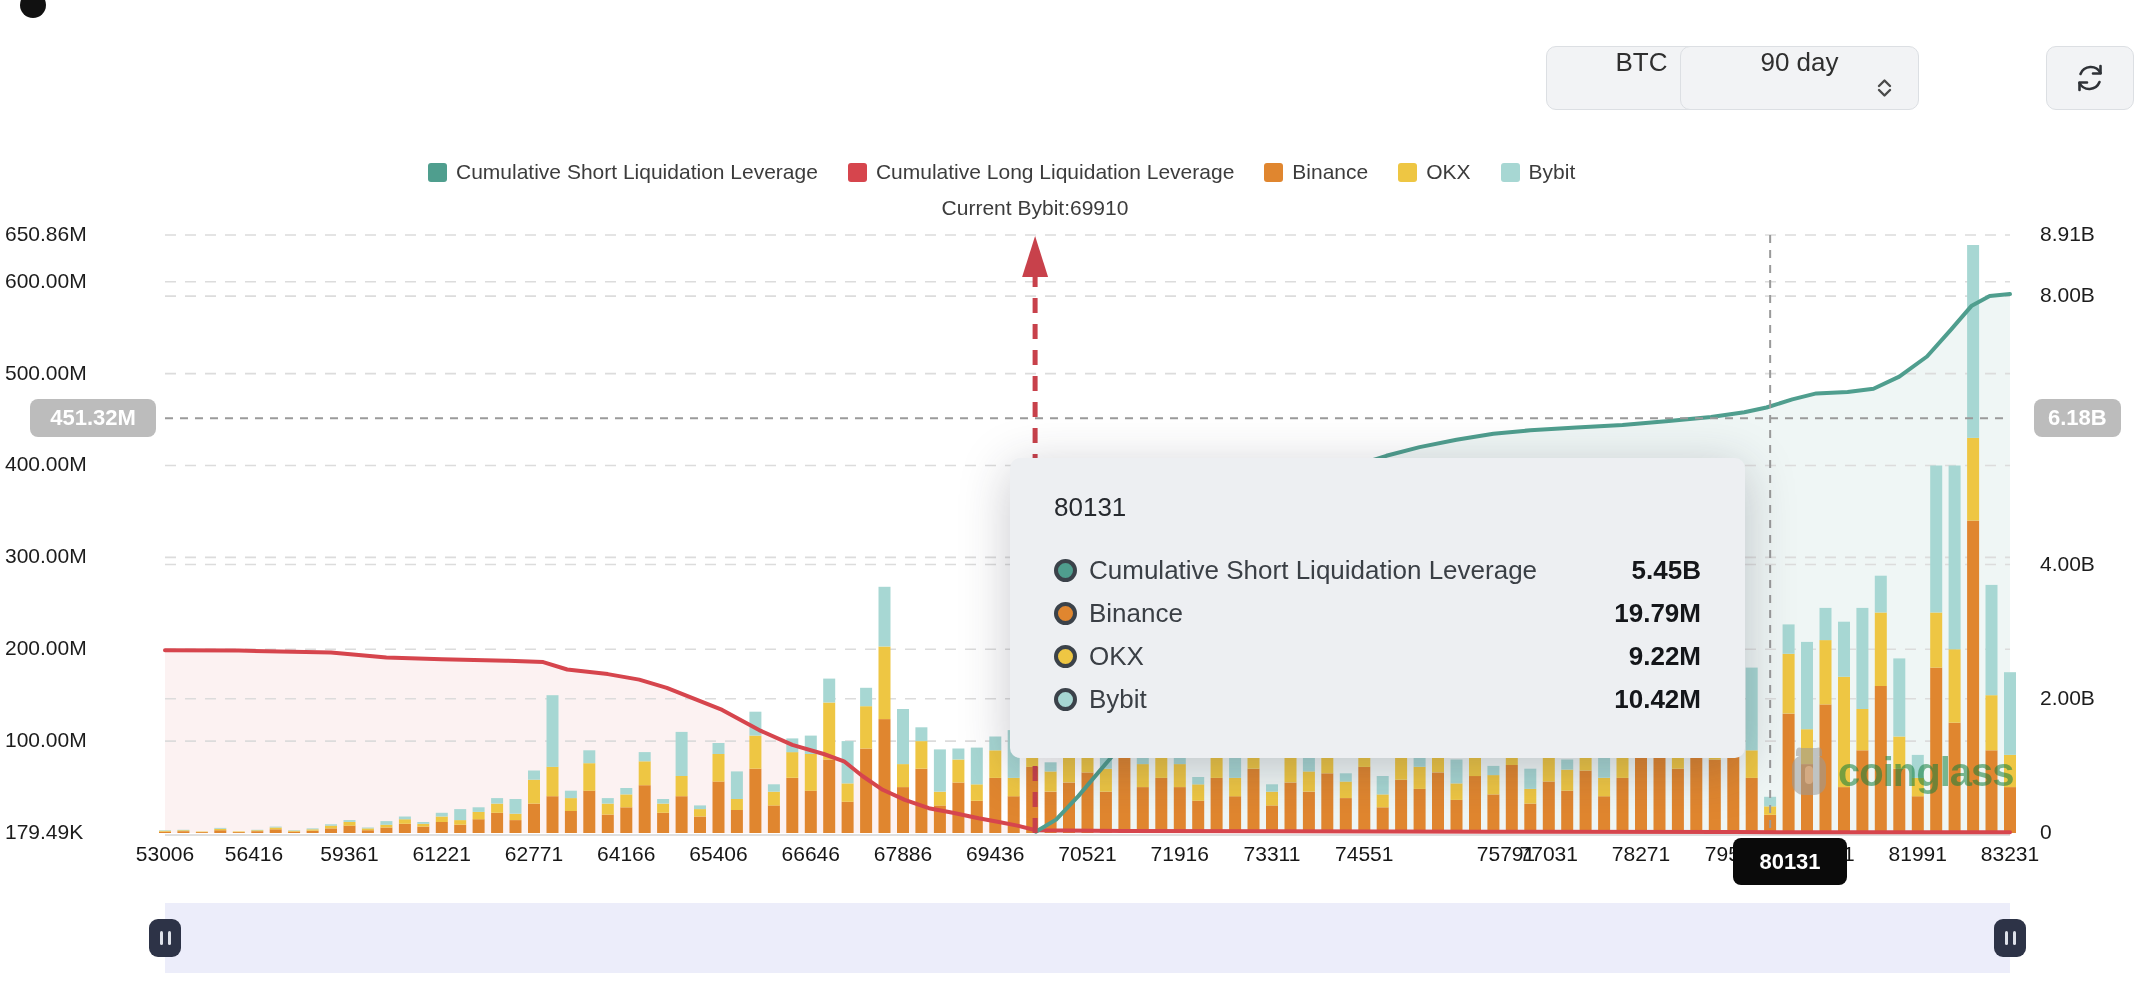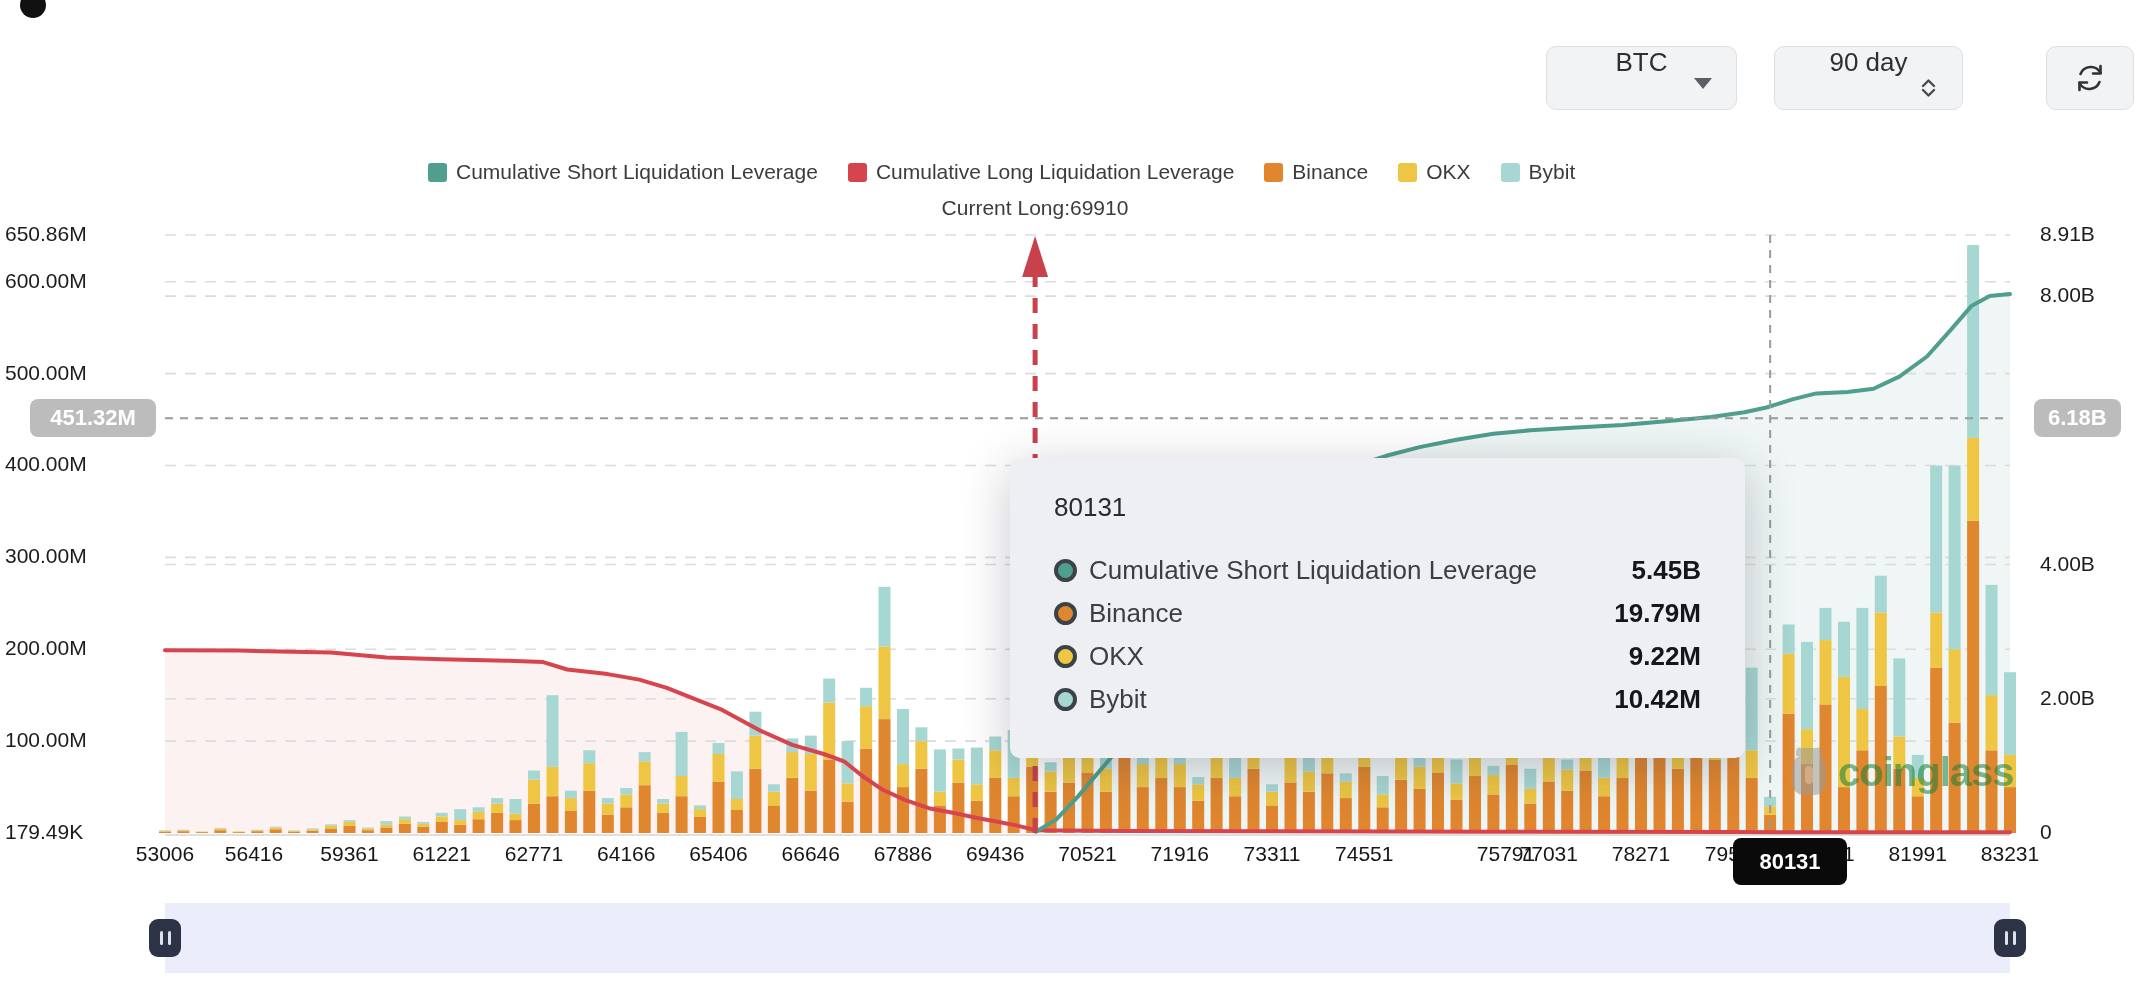--- a/index.html
+++ b/index.html
@@ -4,21 +4,21 @@
 <style>
   html,body{margin:0;padding:0;background:#fff;}
   .app{position:relative;width:2136px;height:1006px;background:#fff;overflow:hidden;
        font-family:"Liberation Sans",sans-serif;}
   .logo-dot{position:absolute;left:20px;top:-8px;width:26px;height:26px;border-radius:50%;background:#111;}
   .page-title{position:absolute;left:10px;top:40px;margin:0;font-size:33px;font-weight:800;color:#0d0d0d;letter-spacing:-0.3px;}
   
   .select{position:absolute;top:46px;height:64px;box-sizing:border-box;background:#f2f3f5;border:1.5px solid #dcdfe3;
           border-radius:10px;display:flex;align-items:center;padding:0 24px;font-size:26px;color:#2f2f2f;cursor:pointer;flex-direction:column;}
   .sel-symbol{left:1546px;width:191px;}
-  .sel-range{left:1774px;width:189px;}
+  .sel-range{left:1680px;width:239px;}
   .caret{width:0;height:0;border-left:9px solid transparent;border-right:9px solid transparent;border-top:11px solid #5b5f66;margin-left:auto;}
   .spin{margin-left:auto;}
   .refresh-btn{position:absolute;left:2046px;top:46px;width:88px;height:64px;box-sizing:border-box;background:#f2f3f5;
           border:1.5px solid #dcdfe3;border-radius:10px;display:flex;align-items:center;justify-content:center;cursor:pointer;padding:0;}
   
   .legend{position:absolute;left:428px;top:160px;display:flex;align-items:center;gap:30px;}
   .leg-item{display:flex;align-items:center;gap:9px;font-size:21px;color:#3c3c3c;}
   .leg-marker{width:19px;height:19px;border-radius:3px;display:inline-block;}
   .current-price{position:absolute;left:835px;top:196px;width:400px;text-align:center;font-size:21px;color:#3c3c3c;}
   
@@ -93,21 +93,21 @@
       </div>
       <div class="leg-item">
         <span class="leg-marker" style="background: rgb(238, 198, 67);"></span>
         <span>OKX</span>
       </div>
       <div class="leg-item">
         <span class="leg-marker" style="background: rgb(167, 215, 211);"></span>
         <span>Bybit</span>
       </div>
     </div>
-  <div class="current-price">Current Long:69910</div>
+  <div class="current-price">Current Bybit:69910</div>
 
   <svg id="chart" width="2136" height="1006">
       <path d="M165.0 650.2 L238.8 650.6 L331.0 652.5 L386.4 657.5 L441.8 659.3 L506.3 660.7 L543.2 662.1 L567.2 669.5 L607.8 674.1 L639.2 679.6 L666.8 687.8 L694.5 698.9 L722.2 709.9 L759.1 730.1 L792.3 744.8 L823.7 754.0 L844.0 761.3 L862.4 776.0 L882.7 789.8 L904.8 799.9 L928.8 808.2 L952.8 812.8 L978.6 818.3 L998.9 822.0 L1017.4 825.6 L1035.8 830.2 L1124.4 831.0 L1272.0 831.3 L1493.4 831.7 L1733.3 832.1 L2010.0 832.3 L 2010 833 L 165 833 Z" fill="#d6454d" fill-opacity="0.07" stroke="none"></path>
       <path d="M 1035.84 833 L1035.8 831.7 L1056.1 819.6 L1078.3 796.1 L1109.6 759.2 L1142.8 718.9 L1179.8 682.0 L1213.0 651.8 L1240.6 624.9 L1272.0 584.7 L1299.7 544.4 L1331.0 504.1 L1360.6 463.9 L1386.4 455.8 L1419.6 447.1 L1456.5 439.7 L1493.4 433.7 L1530.3 430.3 L1576.4 427.6 L1622.5 424.9 L1668.7 420.9 L1711.1 416.9 L1744.3 412.2 L1766.5 407.5 L1792.3 399.4 L1816.3 393.4 L1847.6 392.1 L1873.5 388.7 L1899.3 376.6 L1927.0 356.5 L1951.0 329.6 L1971.3 306.1 L1989.7 296.1 L2010.0 294.1 L 2010 833 Z" fill="#4f9e8e" fill-opacity="0.09" stroke="none"></path>
       <line x1="165" x2="2010" y1="235" y2="235" stroke="#dcdcdc" stroke-width="1.6" stroke-dasharray="11 9"></line>
       <line x1="165" x2="2010" y1="281.72937344436593" y2="281.72937344436593" stroke="#dcdcdc" stroke-width="1.6" stroke-dasharray="11 9"></line>
       <line x1="165" x2="2010" y1="373.6078112036383" y2="373.6078112036383" stroke="#dcdcdc" stroke-width="1.6" stroke-dasharray="11 9"></line>
       <line x1="165" x2="2010" y1="465.4862489629106" y2="465.4862489629106" stroke="#dcdcdc" stroke-width="1.6" stroke-dasharray="11 9"></line>
       <line x1="165" x2="2010" y1="557.364686722183" y2="557.364686722183" stroke="#dcdcdc" stroke-width="1.6" stroke-dasharray="11 9"></line>
       <line x1="165" x2="2010" y1="649.2431244814553" y2="649.2431244814553" stroke="#dcdcdc" stroke-width="1.6" stroke-dasharray="11 9"></line>

